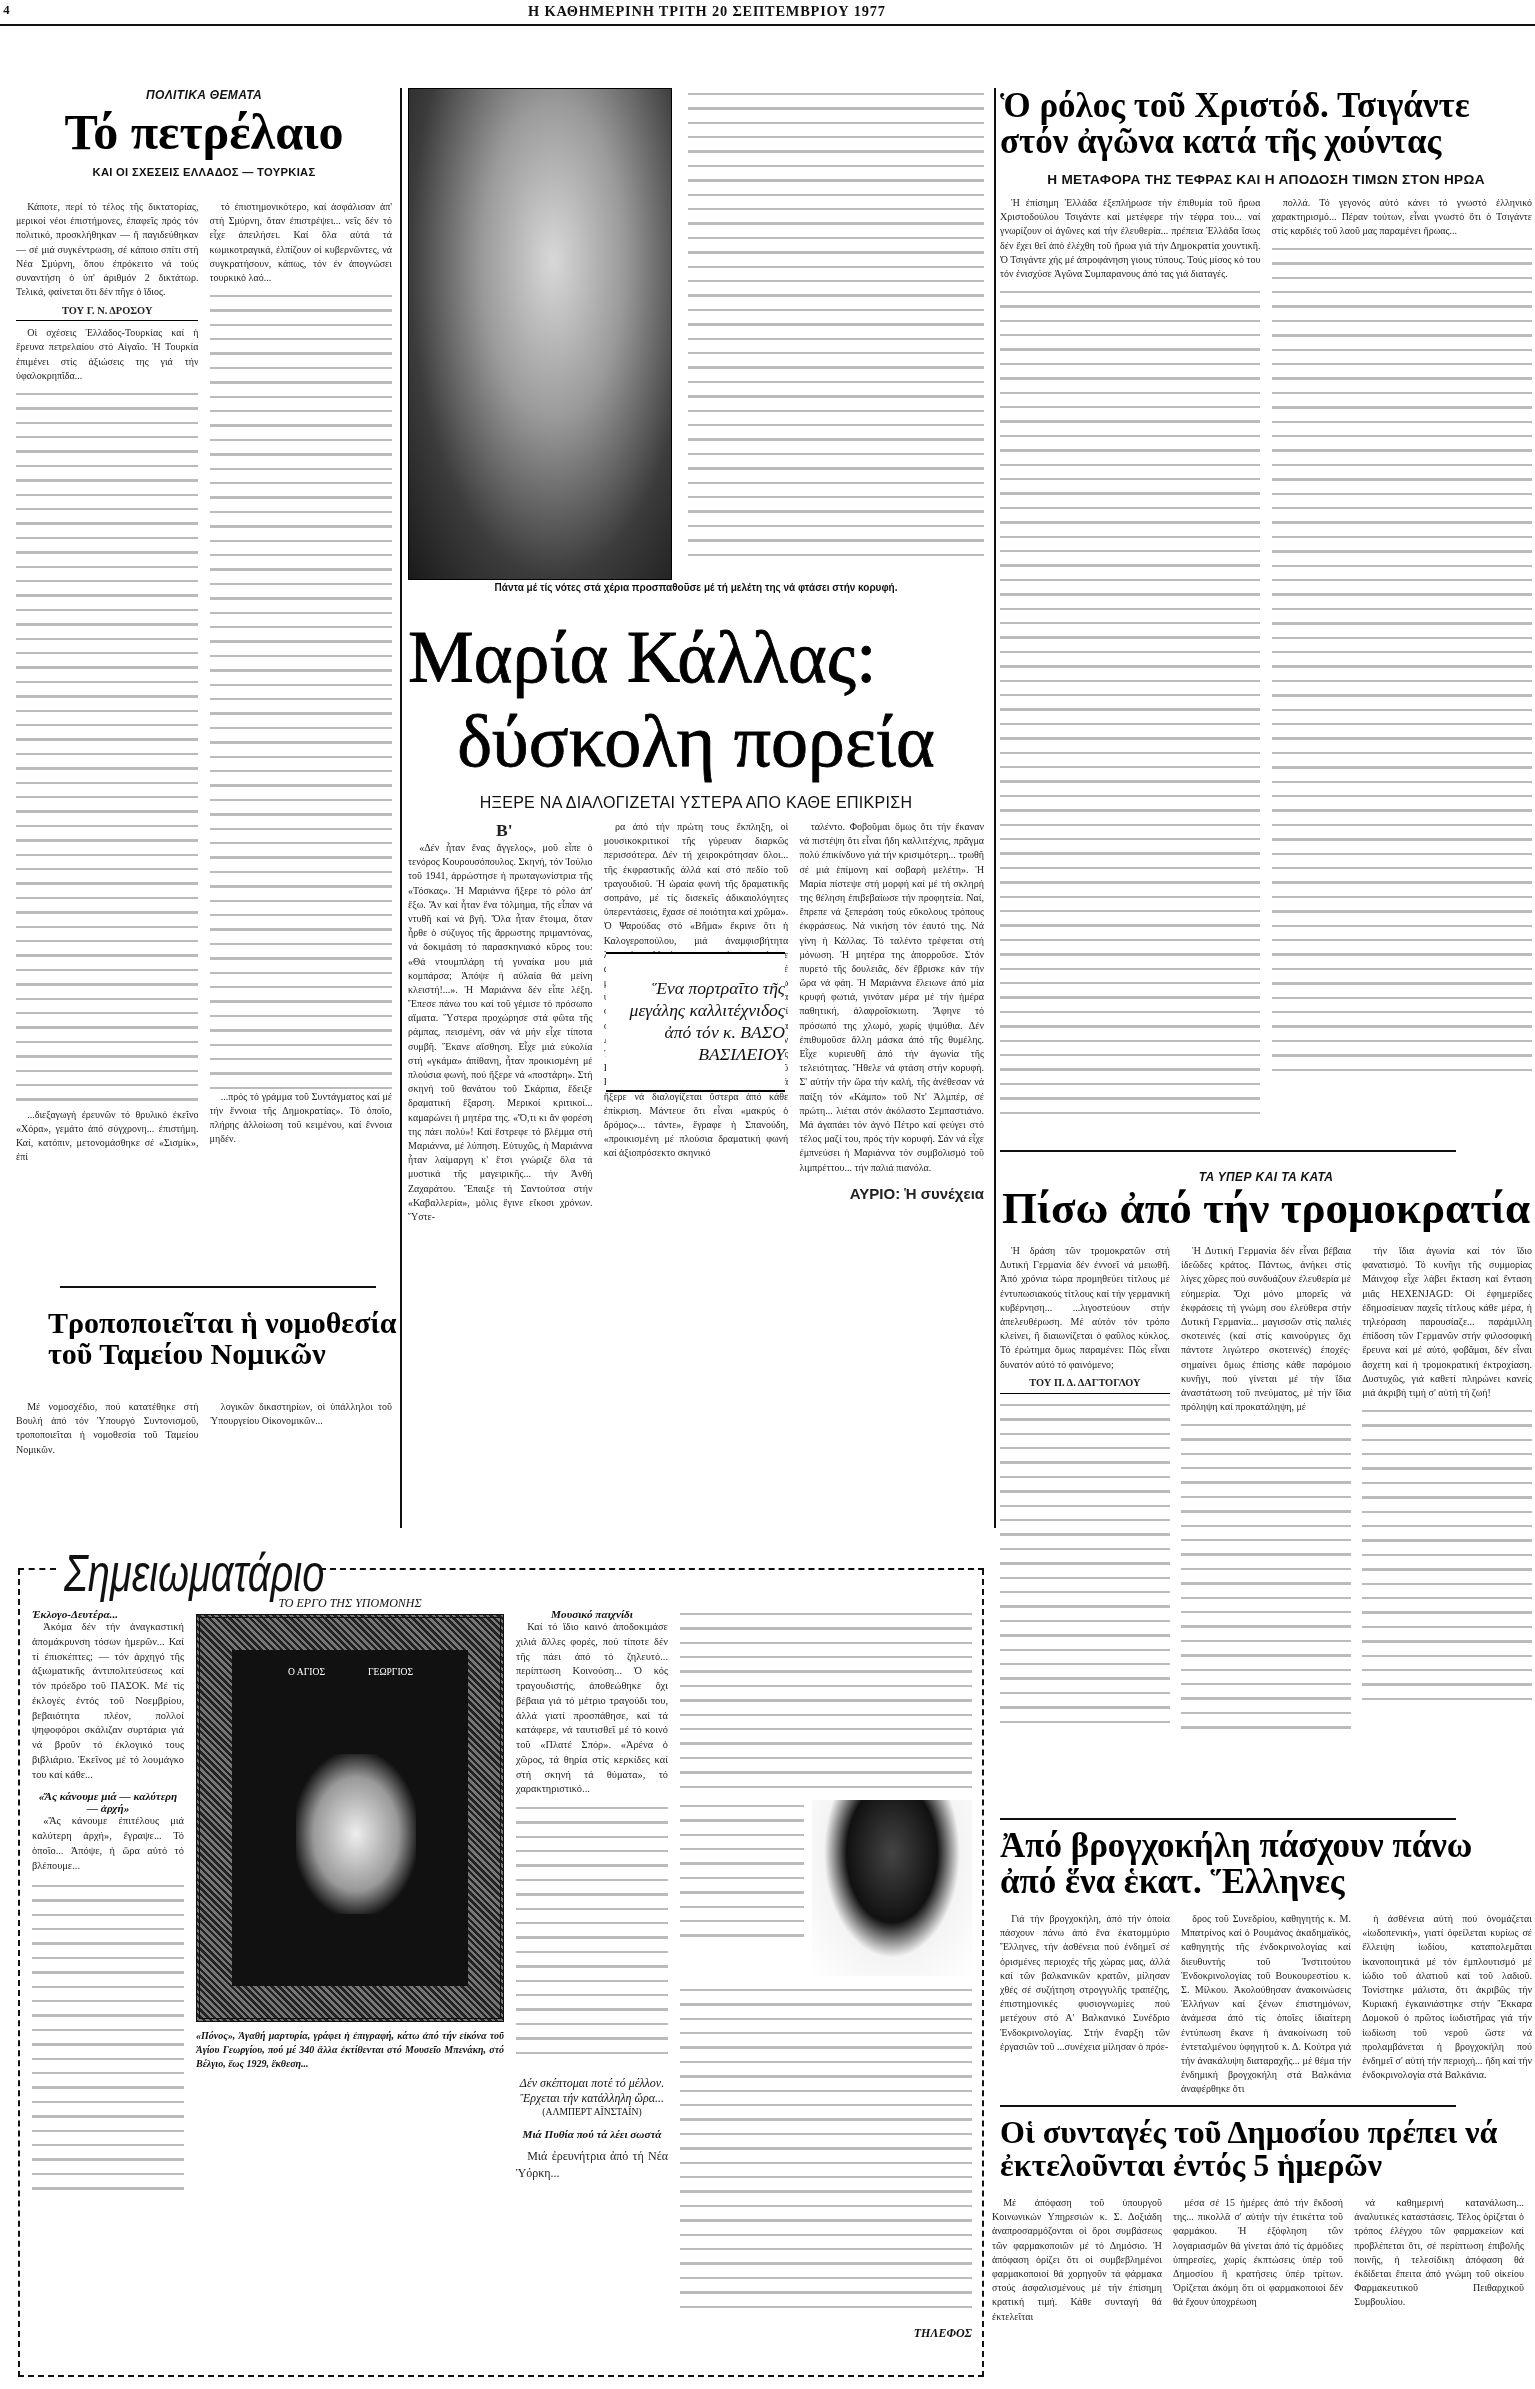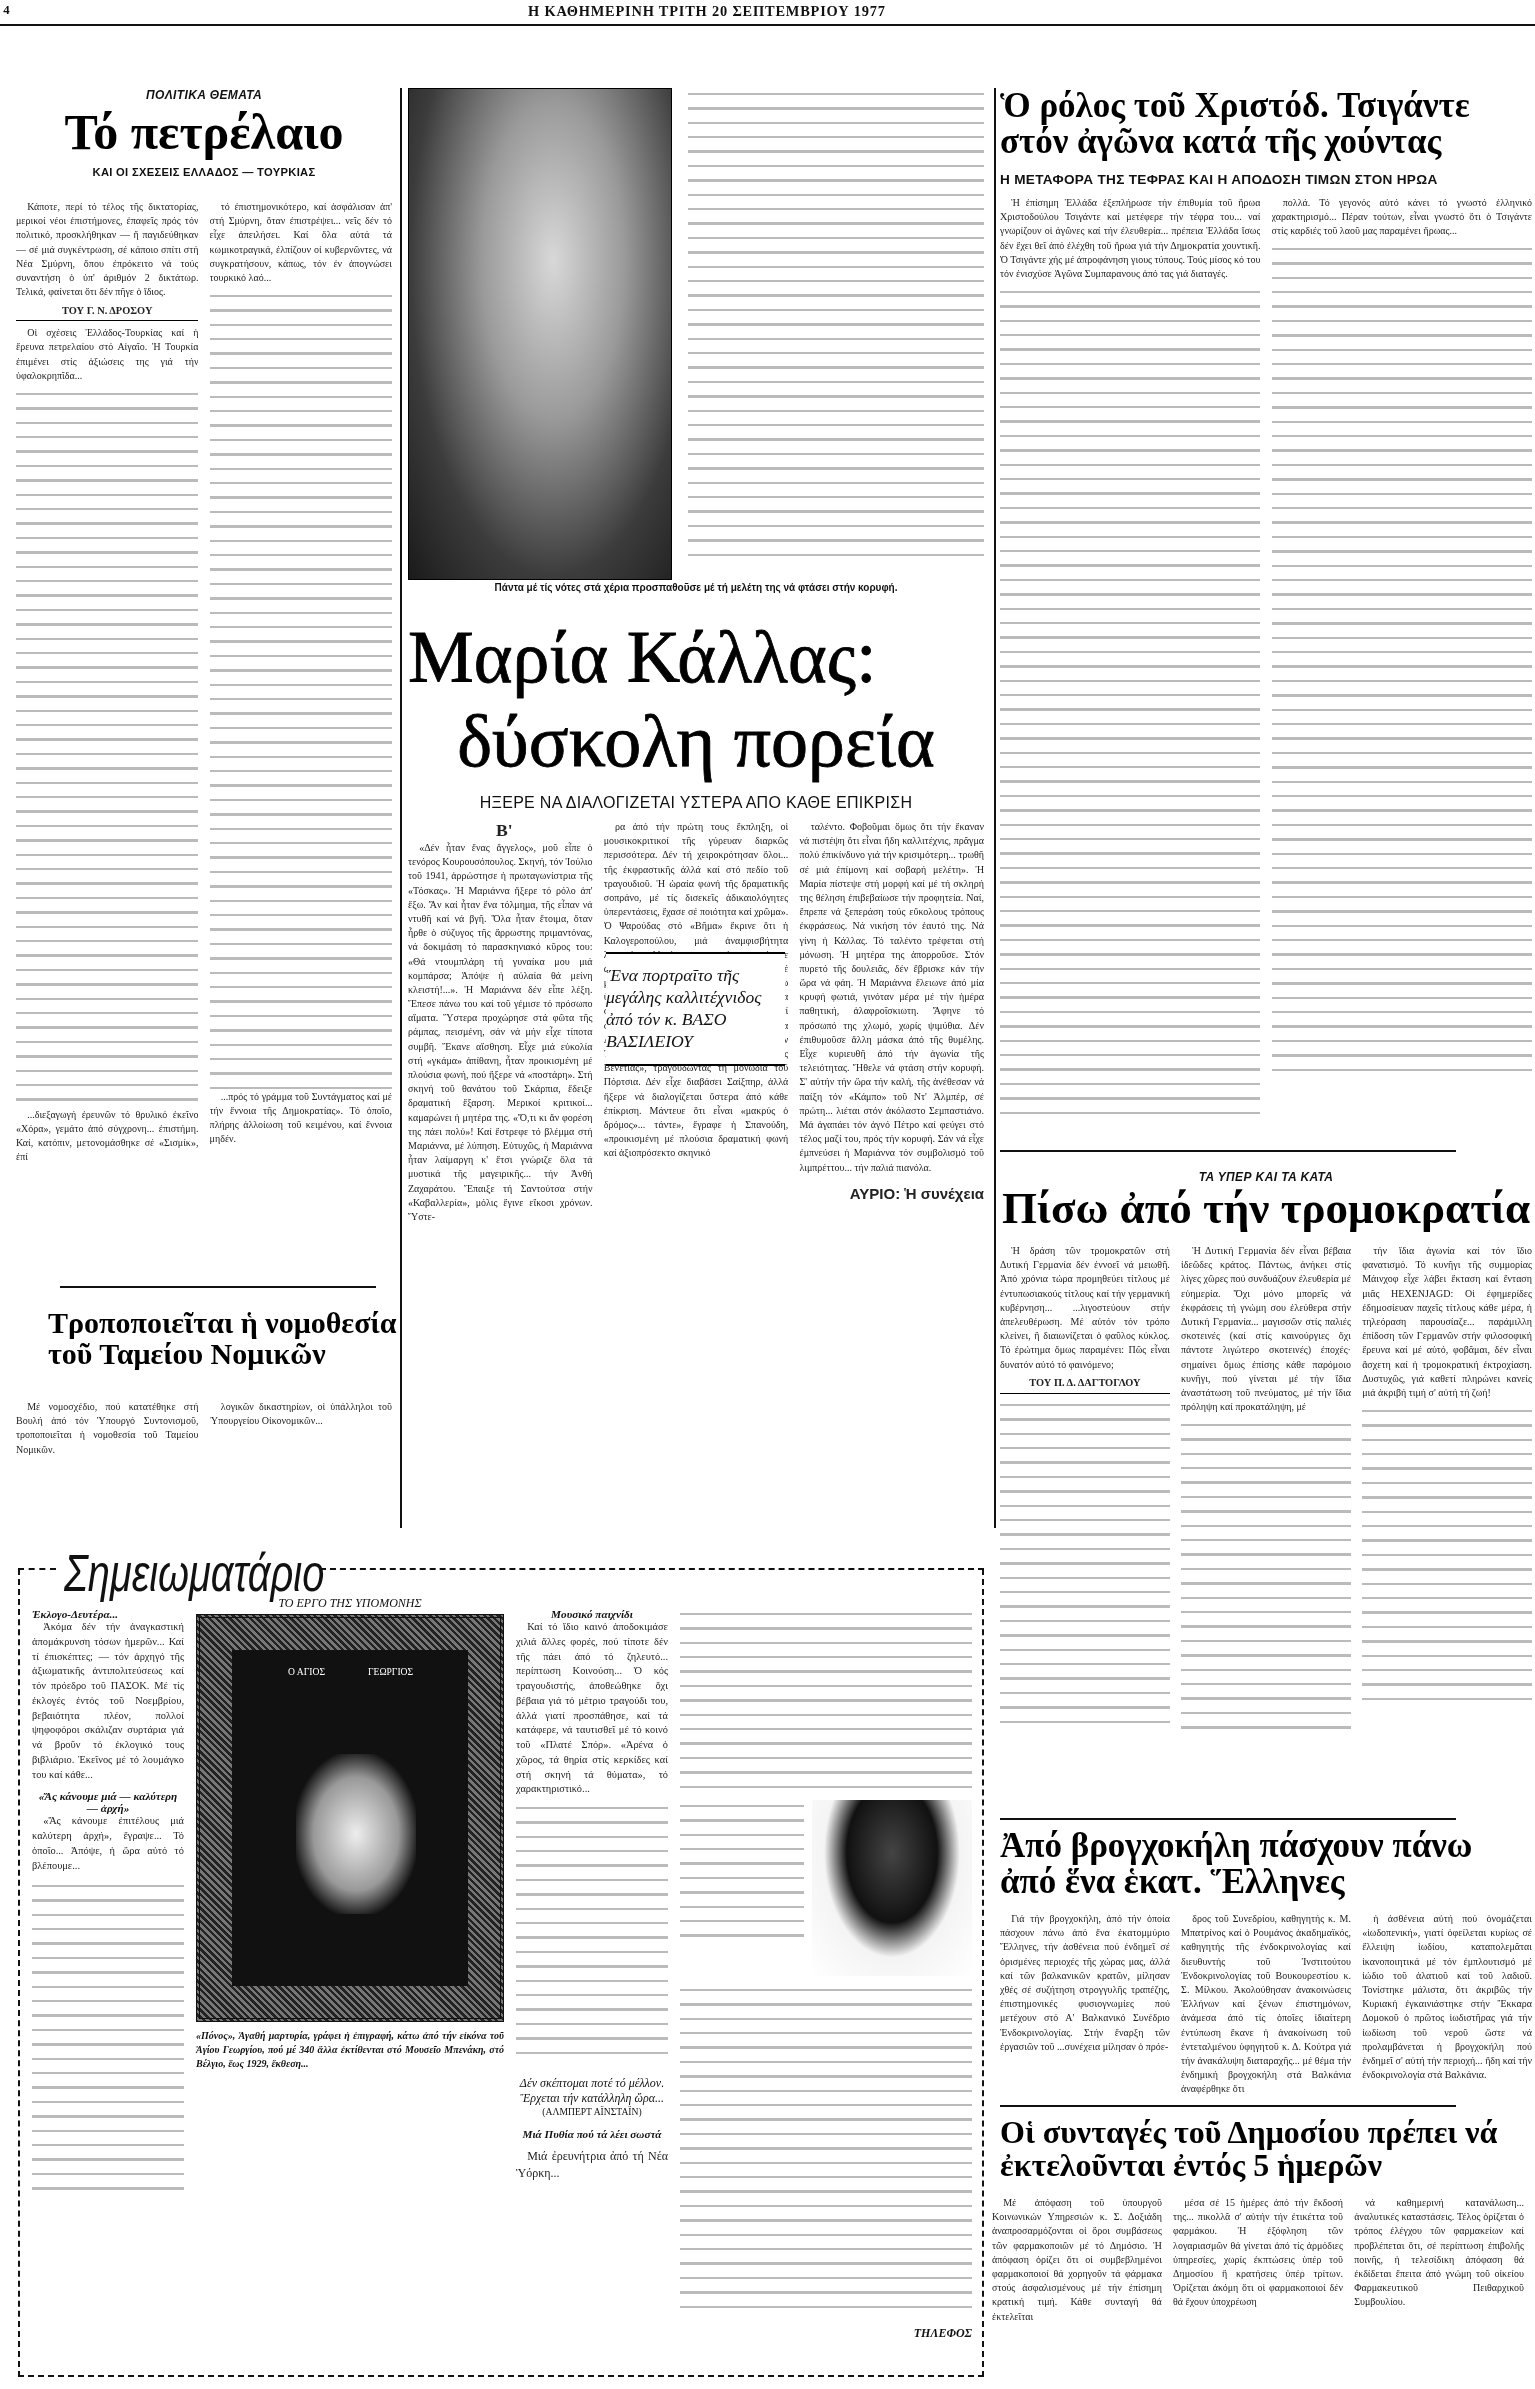--- a/index.html
+++ b/index.html
@@ -25,21 +25,21 @@
   .photo { background: radial-gradient(ellipse at 55% 35%, #d8d8d8 0%, #9a9a9a 35%, #3c3c3c 70%, #1a1a1a 100%); border: 0.8px solid #000; }
   .caption { font-weight: bold; font-size: 10px; text-align: center; font-family: "Liberation Sans", sans-serif; }
 
   .notebook-title { font-family: "Liberation Sans", sans-serif; font-style: italic; font-size: 51px; font-weight: normal; transform: scaleX(0.78); transform-origin: left; }
   .dashed-box { position: absolute; border: 2.4px dashed #111; }
 
   .icon-image { background:
       repeating-linear-gradient(45deg, #222 0 2.4px, #777 2.4px 4.8px);
       border: 4.8px double #111; }
   .portrait { background: radial-gradient(ellipse at 50% 30%, #444 0%, #111 40%, #f4f4f4 60%, #fff 100%); }
-  .pull-quote { border-top: 2.4px solid #000; border-bottom: 2.4px solid #000; padding: 11px 0; text-align: left; font-family: "Liberation Serif", serif; font-style: italic; font-size: 17.6px; line-height: 1.25; }
+  .pull-quote { border-top: 2.4px solid #000; border-bottom: 2.4px solid #000; padding: 24px 0; text-align: right; font-family: "Liberation Serif", serif; font-style: italic; font-size: 17.6px; line-height: 1.25; }
   .tomorrow { font-weight: bold; font-size: 15px; text-align: right; font-family: "Liberation Sans", sans-serif; }
 </style>
 </head>
 <body>
 
 <div class="masthead">
   <span class="page-num">4</span>
   <span class="paper-line">Η ΚΑΘΗΜΕΡΙΝΗ ΤΡΙΤΗ 20 ΣΕΠΤΕΜΒΡΙΟΥ 1977</span>
 </div>
 <div class="rule" style="top:24px;left:0;width:1536px;height:1.6px;"></div>
@@ -96,21 +96,21 @@
   </div>
   <div class="col">
     <p>ταλέντο. Φοβοῦμαι ὅμως ὅτι τήν ἔκαναν νά πιστέψη ὅτι εἶναι ἤδη καλλιτέχνις, πρᾶγμα πολύ ἐπικίνδυνο γιά τήν κρισιμότερη... τρωθῆ σέ μιά ἐπίμονη καί σοβαρή μελέτη». Ἡ Μαρία πίστεψε στή μορφή καί μέ τή σκληρή της θέληση ἐπιβεβαίωσε τήν προφητεία. Ναί, ἔπρεπε νά ξεπεράση τούς εὔκολους τρόπους ἐκφράσεως. Νά νικήση τόν ἑαυτό της. Νά γίνη ἡ Κάλλας. Τό ταλέντο τρέφεται στή μόνωση. Ἡ μητέρα της ἀπορροῦσε. Στόν πυρετό τῆς δουλειᾶς, δέν ἔβρισκε κάν τήν ὥρα νά φάη. Ἡ Μαριάννα ἔλειωνε ἀπό μία κρυφή φωτιά, γινόταν μέρα μέ τήν ἡμέρα παθητική, ἀλαφροΐσκιωτη. Ἄφηνε τό πρόσωπό της χλωμό, χωρίς ψιμύθια. Δέν ἐπιθυμοῦσε ἄλλη μάσκα ἀπό τῆς θυμέλης. Εἶχε κυριευθῆ ἀπό τήν ἀγωνία τῆς τελειότητας. Ἤθελε νά φτάση στήν κορυφή. Σ' αὐτήν τήν ὥρα τήν καλή, τῆς ἀνέθεσαν νά παίξη τόν «Κάμπο» τοῦ Ντ' Ἀλμπέρ, σέ πρώτη... λιέται στόν ἀκόλαστο Σεμπαστιάνο. Μά ἀγαπάει τόν ἁγνό Πέτρο καί φεύγει στό τέλος μαζί του, πρός τήν κορυφή. Σάν νά εἶχε ἐμπνεύσει ἡ Μαριάννα τόν συμβολισμό τοῦ λιμπρέττου... τήν παλιά πιανόλα.</p>
     <div class="tomorrow" style="margin-top:8px;">ΑΥΡΙΟ: Ἡ συνέχεια</div>
   </div>
 </div>
 <div class="abs pull-quote" style="left:606px;top:952px;width:179px;background:#fff;">Ἕνα πορτραῖτο τῆς μεγάλης καλλιτέχνιδος ἀπό τόν κ. ΒΑΣΟ ΒΑΣΙΛΕΙΟΥ</div>
 
 <div class="vrule" style="left:994px;top:88px;height:1440px;"></div>
 <div class="abs headline" style="left:1000px;top:88px;width:532px;font-size:35px;">Ὁ ρόλος τοῦ Χριστόδ. Τσιγάντε στόν ἀγῶνα κατά τῆς χούντας</div>
-<div class="abs subhead" style="left:1000px;top:172px;width:532px;font-size:13.6px;">Η ΜΕΤΑΦΟΡΑ ΤΗΣ ΤΕΦΡΑΣ ΚΑΙ Η ΑΠΟΔΟΣΗ ΤΙΜΩΝ ΣΤΟΝ ΗΡΩΑ</div>
+<div class="abs subhead" style="left:1000px;top:172px;width:532px;font-size:13.6px;text-align:center;">Η ΜΕΤΑΦΟΡΑ ΤΗΣ ΤΕΦΡΑΣ ΚΑΙ Η ΑΠΟΔΟΣΗ ΤΙΜΩΝ ΣΤΟΝ ΗΡΩΑ</div>
 <div class="abs cols" style="left:1000px;top:196px;width:532px;height:940px;">
   <div class="col">
     <p>Ἡ ἐπίσημη Ἑλλάδα ἐξεπλήρωσε τήν ἐπιθυμία τοῦ ἥρωα Χριστοδούλου Τσιγάντε καί μετέφερε τήν τέφρα του... ναί γνωρίζουν οἱ ἀγῶνες καί τήν ἐλευθερία... πρέπεια Ἑλλάδα ἴσως δέν ἔχει θεῖ ἀπό ἐλέχθη τοῦ ἥρωα γιά τήν Δημοκρατία χουντικῆ. Ὁ Τσιγάντε χής μέ ἀπροφάνηση γιους τύπους. Τούς μίσος κό του τόν ἐνισχύσε Ἀγῶνα Συμπαρανους ἀπό τας γιά διαταγές.</p>
     <div class="filler" style="height:832px;margin-top:4.8px;"></div>
   </div>
   <div class="col">
     <p>πολλά. Τό γεγονός αὐτό κάνει τό γνωστό ἐλληνικό χαρακτηρισμό... Πέραν τούτων, εἶναι γνωστό ὅτι ὁ Τσιγάντε στίς καρδιές τοῦ λαοῦ μας παραμένει ἥρωας...</p>
     <div class="filler" style="height:832px;margin-top:4.8px;"></div>
   </div>
 </div>

